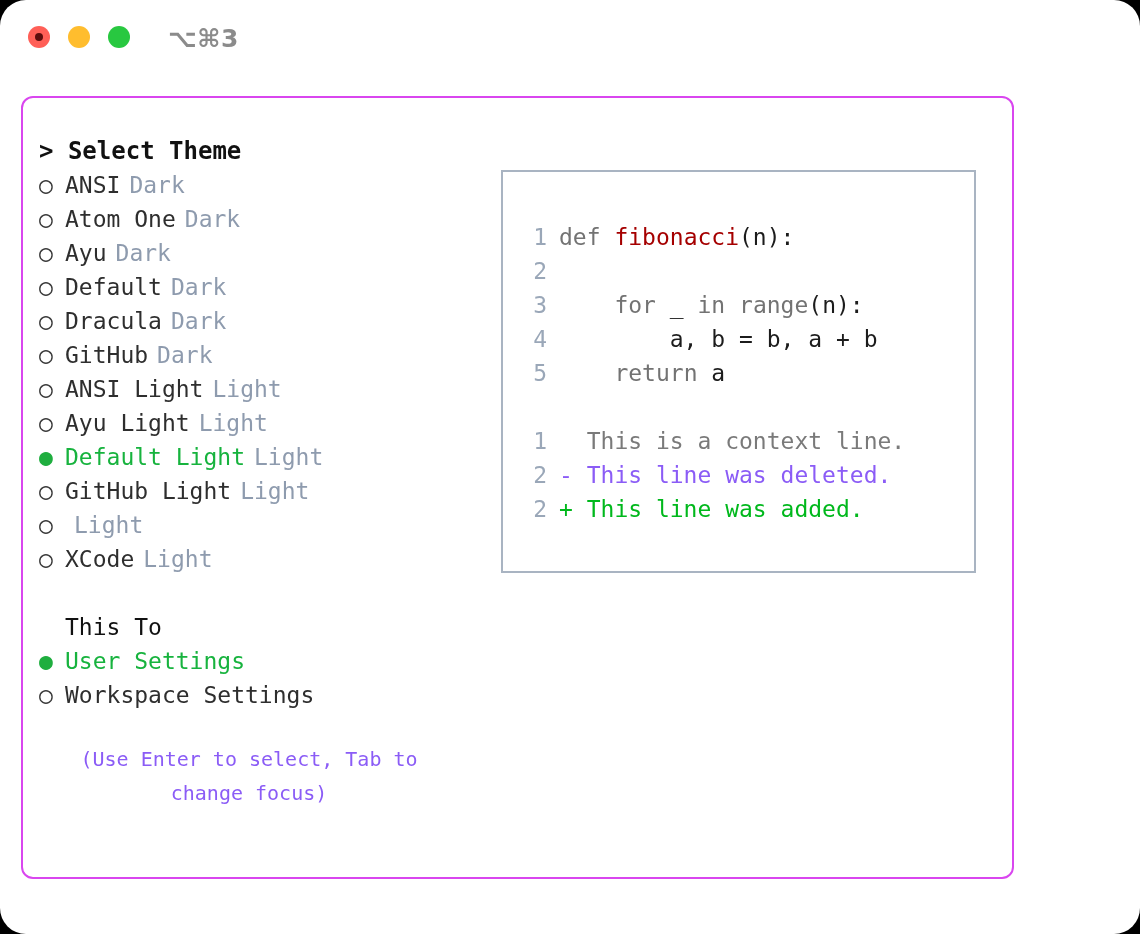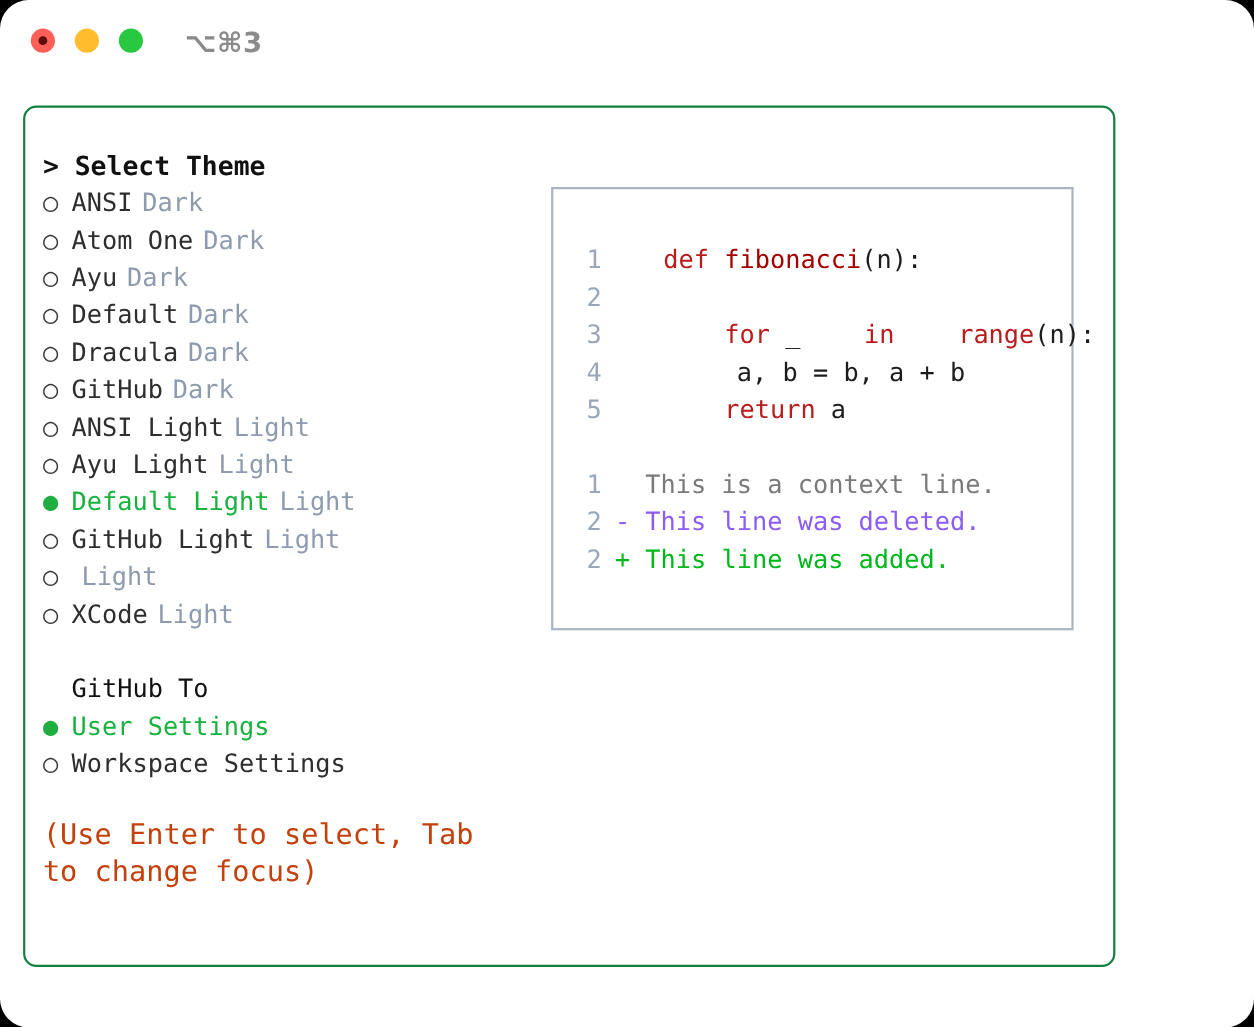--- a/index.html
+++ b/index.html
@@ -75,21 +75,21 @@
   }
 
   
   #panel {
     position: absolute;
     left: 21px;
     top: 96px;
     width: 993px;
     height: 783px;
     box-sizing: border-box;
-    border: 2px solid #15803d;
+    border: 2px solid #d946ef;
     border-radius: 12px;
     background: #ffffff;
   }
 
   
   #theme-column {
     position: absolute;
     left: 16px;
     top: 36px;
     width: 445px;
@@ -140,24 +140,25 @@
     font-size: 23px;
     white-space: pre;
   }
   .group-heading .opt-marker { color: transparent; }
   .group-heading .opt-label { color: #111111; }
 
   .spacer-row { height: 34px; }
 
   #hint-text {
     margin-top: 30px;
-    font-size: 26px;
-    line-height: 34px;
-    color: #c2410c;
+    font-size: 20px;
+    line-height: 34px;
+    color: #8b5cf6;
     width: 420px;
+    text-align: center;
   }
 
   
   #preview-box {
     margin-top: 36px;
     width: 475px;
     height: 403px;
     box-sizing: border-box;
     border: 2px solid #a9b4c2;
     background: #ffffff;
@@ -178,21 +179,21 @@
     white-space: pre;
   }
   .ln {
     width: 30px;
     flex: 0 0 30px;
     text-align: right;
     color: #9aa7b8;
     margin-right: 12px;
   }
   .code-text { color: #1c1c1c; }
-  .tok-kw    { color: #b91c1c; margin-left: 44px; }
+  .tok-kw    { color: #737373; }
   .tok-fn    { color: #a50000; }
   .tok-plain { color: #1c1c1c; }
 
   .diff-gap { height: 34px; }
   .diff-context { color: #7a7a7a; }
   .diff-del     { color: #8b5cf6; }
   .diff-add     { color: #00b81c; }
 </style>
 </head>
 <body>
@@ -225,21 +226,21 @@
           <li class="opt-row"><span class="opt-marker">○</span><span class="opt-label">Ayu Light</span><span class="opt-suffix">Light</span></li>
           <li class="opt-row selected"><span class="opt-marker">●</span><span class="opt-label">Default Light</span><span class="opt-suffix">Light</span></li>
           <li class="opt-row"><span class="opt-marker">○</span><span class="opt-label">GitHub Light</span><span class="opt-suffix">Light</span></li>
           <li class="opt-row"><span class="opt-marker">○</span><span class="opt-suffix">Light</span></li>
           <li class="opt-row"><span class="opt-marker">○</span><span class="opt-label">XCode</span><span class="opt-suffix">Light</span></li>
         </ul>
 
       <div class="spacer-row"></div>
 
       <div class="group-heading">
-        <span class="opt-marker">○</span><span class="opt-label">GitHub To</span>
+        <span class="opt-marker">○</span><span class="opt-label">This To</span>
       </div>
 
       <ul class="opt-list" id="apply-to-list">
           <li class="opt-row selected"><span class="opt-marker">●</span><span class="opt-label">User Settings</span></li>
           <li class="opt-row"><span class="opt-marker">○</span><span class="opt-label">Workspace Settings</span></li>
         </ul>
 
       <div id="hint-text">(Use Enter to select, Tab to change focus)</div>
     </div>
 

